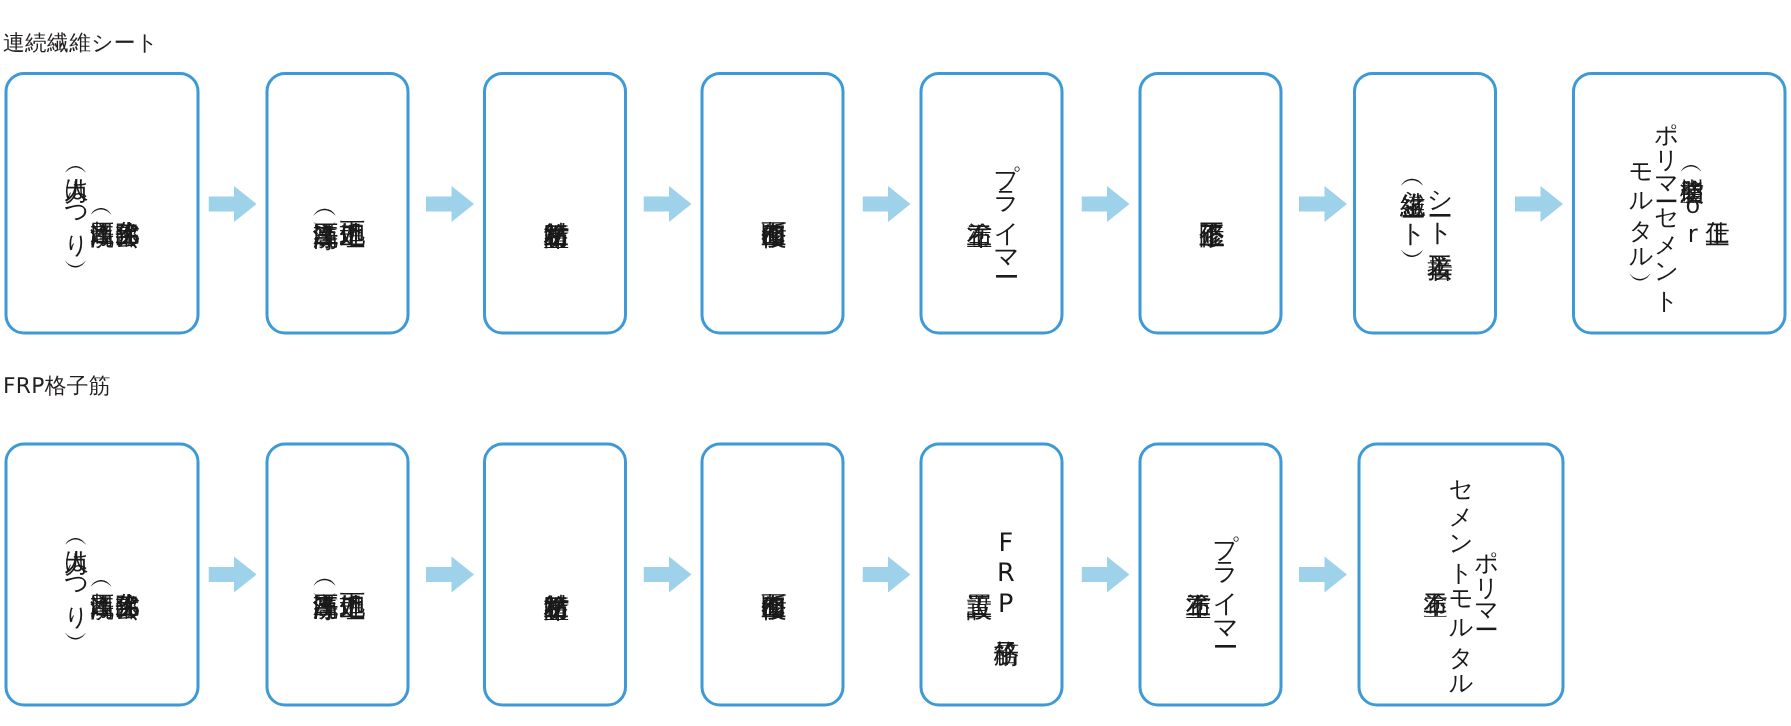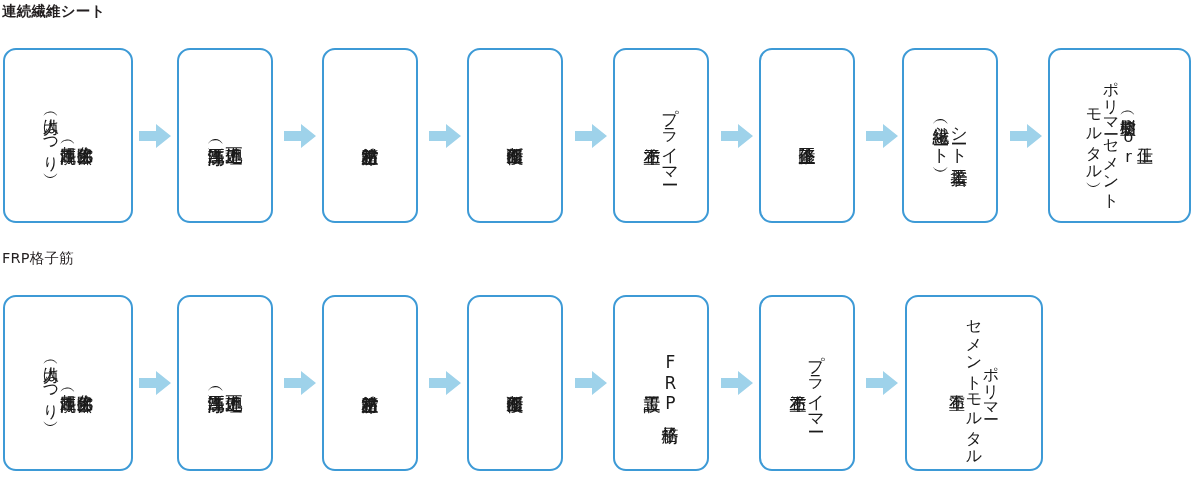--- a/index.html
+++ b/index.html
@@ -13,21 +13,21 @@
   .page { position: relative; width: 1194px; height: 484px; }
 
   .section-label {
     position: absolute;
     font-size: 14.5px;
     color: #231f20;
     letter-spacing: 0.2px;
     white-space: nowrap;
     line-height: 1;
   }
-  #label-row1 { left: 2px; top: 4px; font-weight: bold; }
+  #label-row1 { left: 2px; top: 22px; }
   #label-row2 { left: 2px; top: 251px; }
 
   .flow-row { position: absolute; left: 0; }
   #row1 { top: 48px; height: 175px; width: 1194px; }
   #row2 { top: 295px; height: 176px; width: 1194px; }
 
   .node {
     position: absolute;
     top: 0;
     height: 100%;

